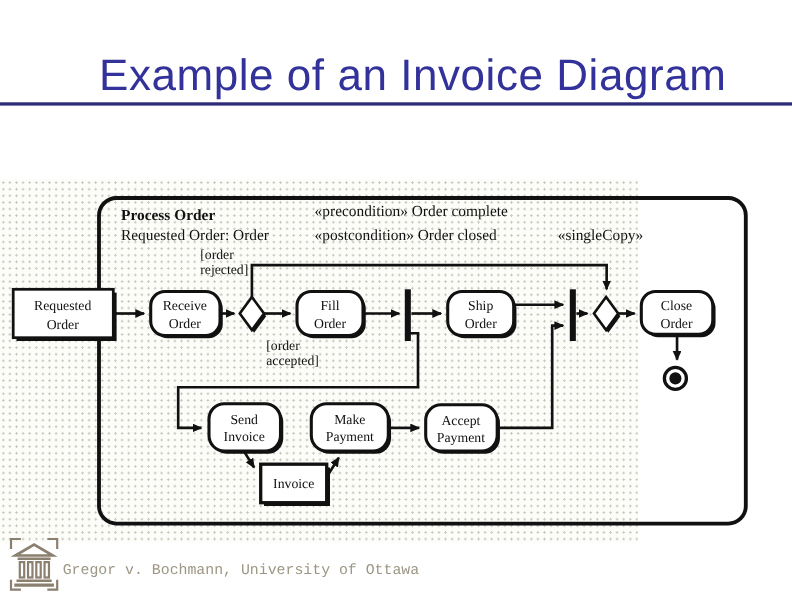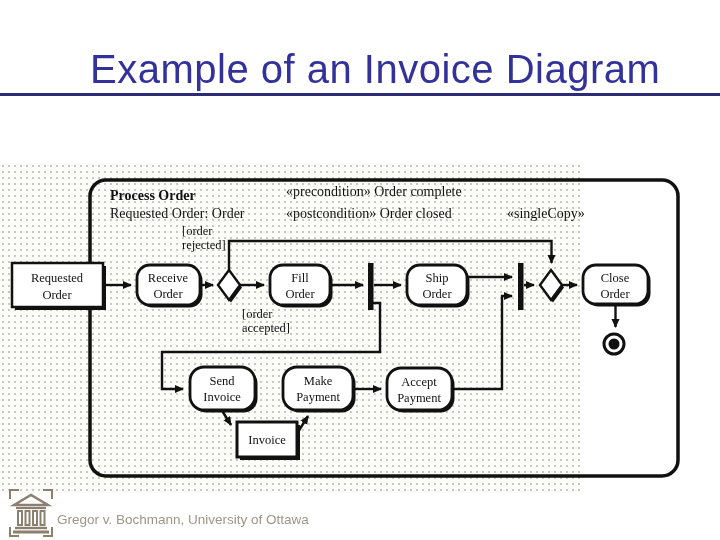--- a/index.html
+++ b/index.html
@@ -7,21 +7,21 @@
   .title{position:absolute;left:90px;top:47px;margin:0;font-size:40px;font-weight:400;
          letter-spacing:0.5px;color:#32329a;line-height:44px;white-space:nowrap;}
   .title-rule{position:absolute;left:0;top:93px;width:720px;height:3px;background:#2b2b78;}
   .scan{position:absolute;left:0;top:163px;width:580px;height:330px;
         background-color:#fcfcf9;
         background-image:radial-gradient(#c9c9c0 1px, transparent 1.2px);
         background-size:6px 6px;}
   .scan svg{position:absolute;left:0;top:0;}
   .footer{position:absolute;left:0;top:486px;width:720px;height:54px;}
   .logo{position:absolute;left:8px;top:2px;}
-  .credit{position:absolute;left:57px;top:26px;font-size:13.5px;color:#9c9685;white-space:nowrap;}
+  .credit{position:absolute;left:57px;top:26px;font-size:13.5px;color:#9c9685;white-space:nowrap;font-family:Liberation Mono, monospace;}
   svg text{font-family:"Liberation Serif",serif;fill:#111;}
   .hdr{font-size:14px;}
   .hdr-b{font-size:14px;font-weight:bold;}
   .nlbl{font-size:12.5px;text-anchor:middle;}
   .glbl{font-size:12.5px;}
   .edge{stroke:#111;stroke-width:2.4;fill:none;}
   .node{fill:#ffffff;stroke:#111;stroke-width:2.8;}
   .shadow{fill:#111;stroke:none;}
 </style>
 </head>

